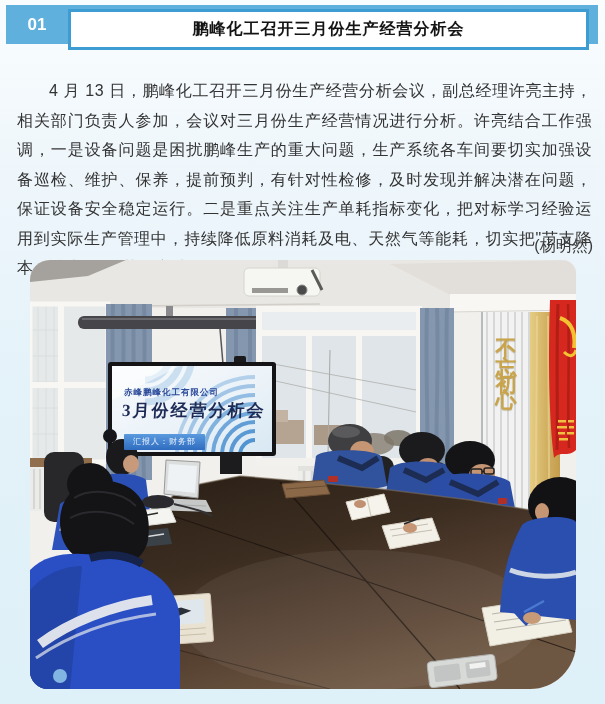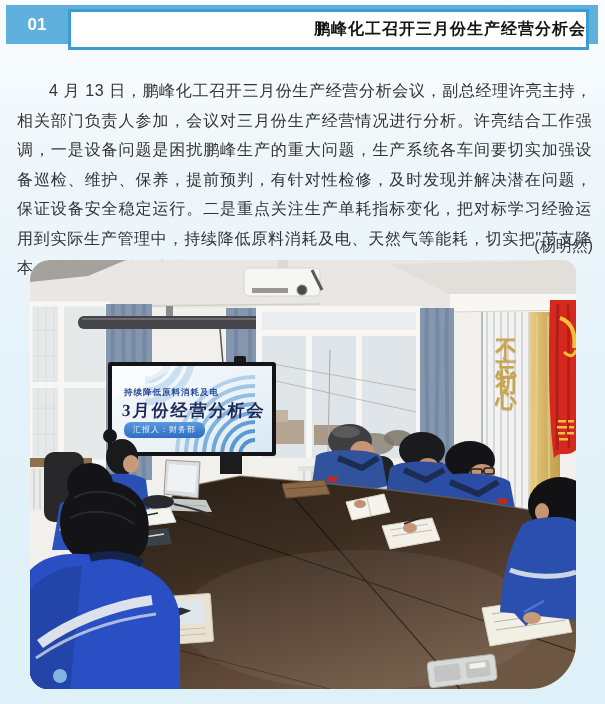--- a/index.html
+++ b/index.html
@@ -5,42 +5,42 @@
   html,body{margin:0;padding:0;}
   body{width:605px;height:704px;font-family:"Liberation Sans",sans-serif;}
   .page{position:relative;width:605px;height:704px;overflow:hidden;
         background:linear-gradient(180deg,#fafdfe 0%,#eef6fb 25%,#e4f2f9 55%,#def0f8 100%);}
 
   
   .hdr-bar{position:absolute;left:6px;right:7px;top:5px;height:39px;background:#5fb0dd;}
   .hdr-num{position:absolute;left:0;top:0;width:62px;height:47px;line-height:39px;
            text-align:center;color:#ffffff;font-weight:bold;font-size:17px;}
   .hdr-box{position:absolute;left:62px;right:9px;top:4px;height:41px;background:#ffffff;
-           border:3px solid #3d9dd2;box-sizing:border-box;display:flex;align-items:center;justify-content:flex-end;}
+           border:3px solid #3d9dd2;box-sizing:border-box;display:flex;align-items:center;justify-content:center;}
   .hdr-box h1{margin:0;font-size:16px;font-weight:bold;color:#141414;letter-spacing:1px;}
 
   
   .body-text{position:absolute;top:76px;left:17px;right:13px;margin:0;
              font-size:16px;line-height:29.5px;color:#333333;text-align:justify;
              text-indent:2em;letter-spacing:0.5px;}
   .byline{position:absolute;top:236px;right:12px;margin:0;font-size:16px;color:#3a3a3a;}
 
   
   .photo{position:absolute;left:30px;top:260px;width:546px;height:429px;margin:0;
          border-radius:20px 14px 46px 18px;overflow:hidden;background:#e8e6e2;}
   .photo svg{position:absolute;left:0;top:0;width:100%;height:100%;display:block;}
 
   .slide-company{position:absolute;left:94px;top:127px;font-size:8.5px;font-weight:bold;
                  color:#2c4a9a;letter-spacing:1px;white-space:nowrap;}
   .slide-title{position:absolute;left:92px;top:139px;font-size:17px;font-weight:bold;
                color:#1c2a55;letter-spacing:2px;white-space:nowrap;
                font-family:"Liberation Serif",serif;transform:skewX(-3deg);}
-  .slide-badge{position:absolute;left:94px;top:162px;padding:2px 9px 3px 9px;font-size:8px;
+  .slide-badge{position:absolute;left:94px;top:174px;padding:2px 9px 3px 9px;font-size:8px;
                color:#eaf2fc;background:linear-gradient(180deg,#5a9ade,#2f6cc0);
-               border-radius:7px;letter-spacing:1px;white-space:nowrap;}
+               border-radius:1px;letter-spacing:1px;white-space:nowrap;}
   .wall-motto{position:absolute;left:462px;top:62px;height:160px;writing-mode:vertical-rl;
               font-size:21px;font-weight:bold;color:#c9a44a;letter-spacing:16px;
               font-family:"Liberation Serif",serif;text-shadow:0 1px 1px rgba(120,90,20,.35);}
 </style>
 </head>
 <body>
 
 <div class="page">
 
   <header>
@@ -386,19 +386,19 @@
         <path d="M40,258 C58,248 86,250 104,264" stroke="#2a2a2e" stroke-width="2" fill="none"></path>
         <path d="M0,310 C20,288 60,292 92,300 C130,310 148,330 150,360 L150,429 L0,429 Z" fill="#2a4ec4"></path>
         <path d="M0,330 C14,314 34,306 52,306 L40,429 L0,429 Z" fill="#2344a8"></path>
         <path d="M60,298 C80,292 100,296 112,304" stroke="#16234a" stroke-width="8" fill="none"></path>
         <path d="M10,384 C40,362 80,346 122,340" stroke="#e6e9ee" stroke-width="10" fill="none" opacity="0.95"></path>
         <path d="M6,398 C38,376 80,360 126,354" stroke="#e6e9ee" stroke-width="3" fill="none" opacity="0.7"></path>
         <circle cx="30" cy="416" r="7" fill="#8ec2e8" opacity="0.9"></circle>
       </g>
     </svg>
 
-    <div class="slide-company">持续降低原料消耗及电</div>
+    <div class="slide-company">赤峰鹏峰化工有限公司</div>
     <div class="slide-title">3月份经营分析会</div>
     <div class="slide-badge">汇报人：财务部</div>
     <div class="wall-motto">不忘初心</div>
   </figure>
 
 </div>
 
 </body></html>

